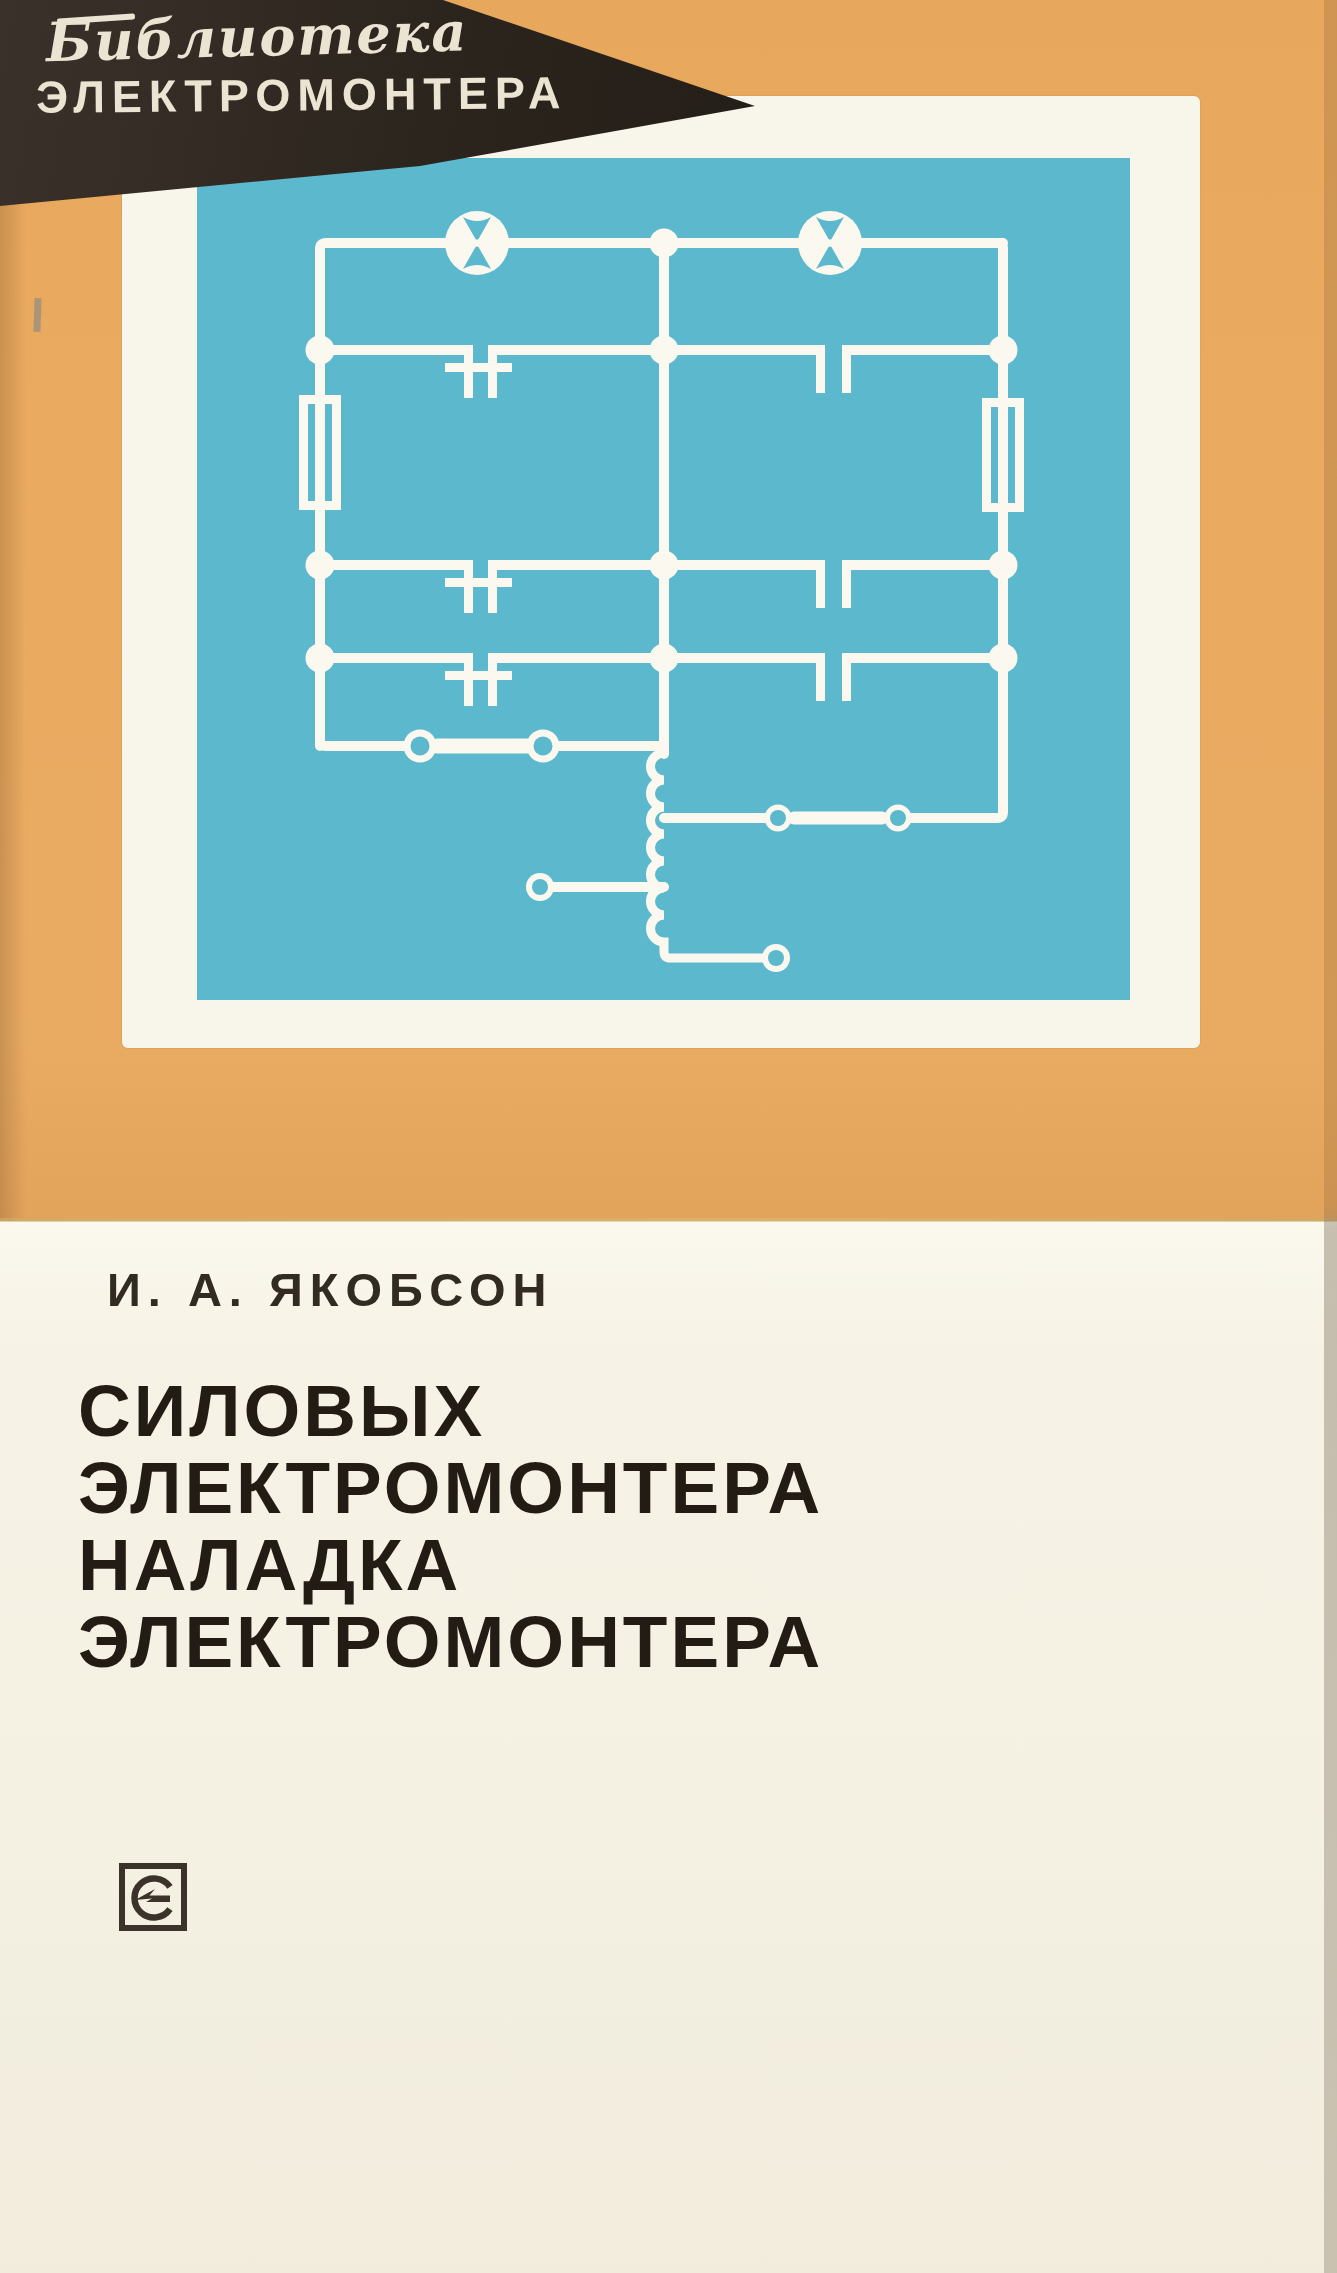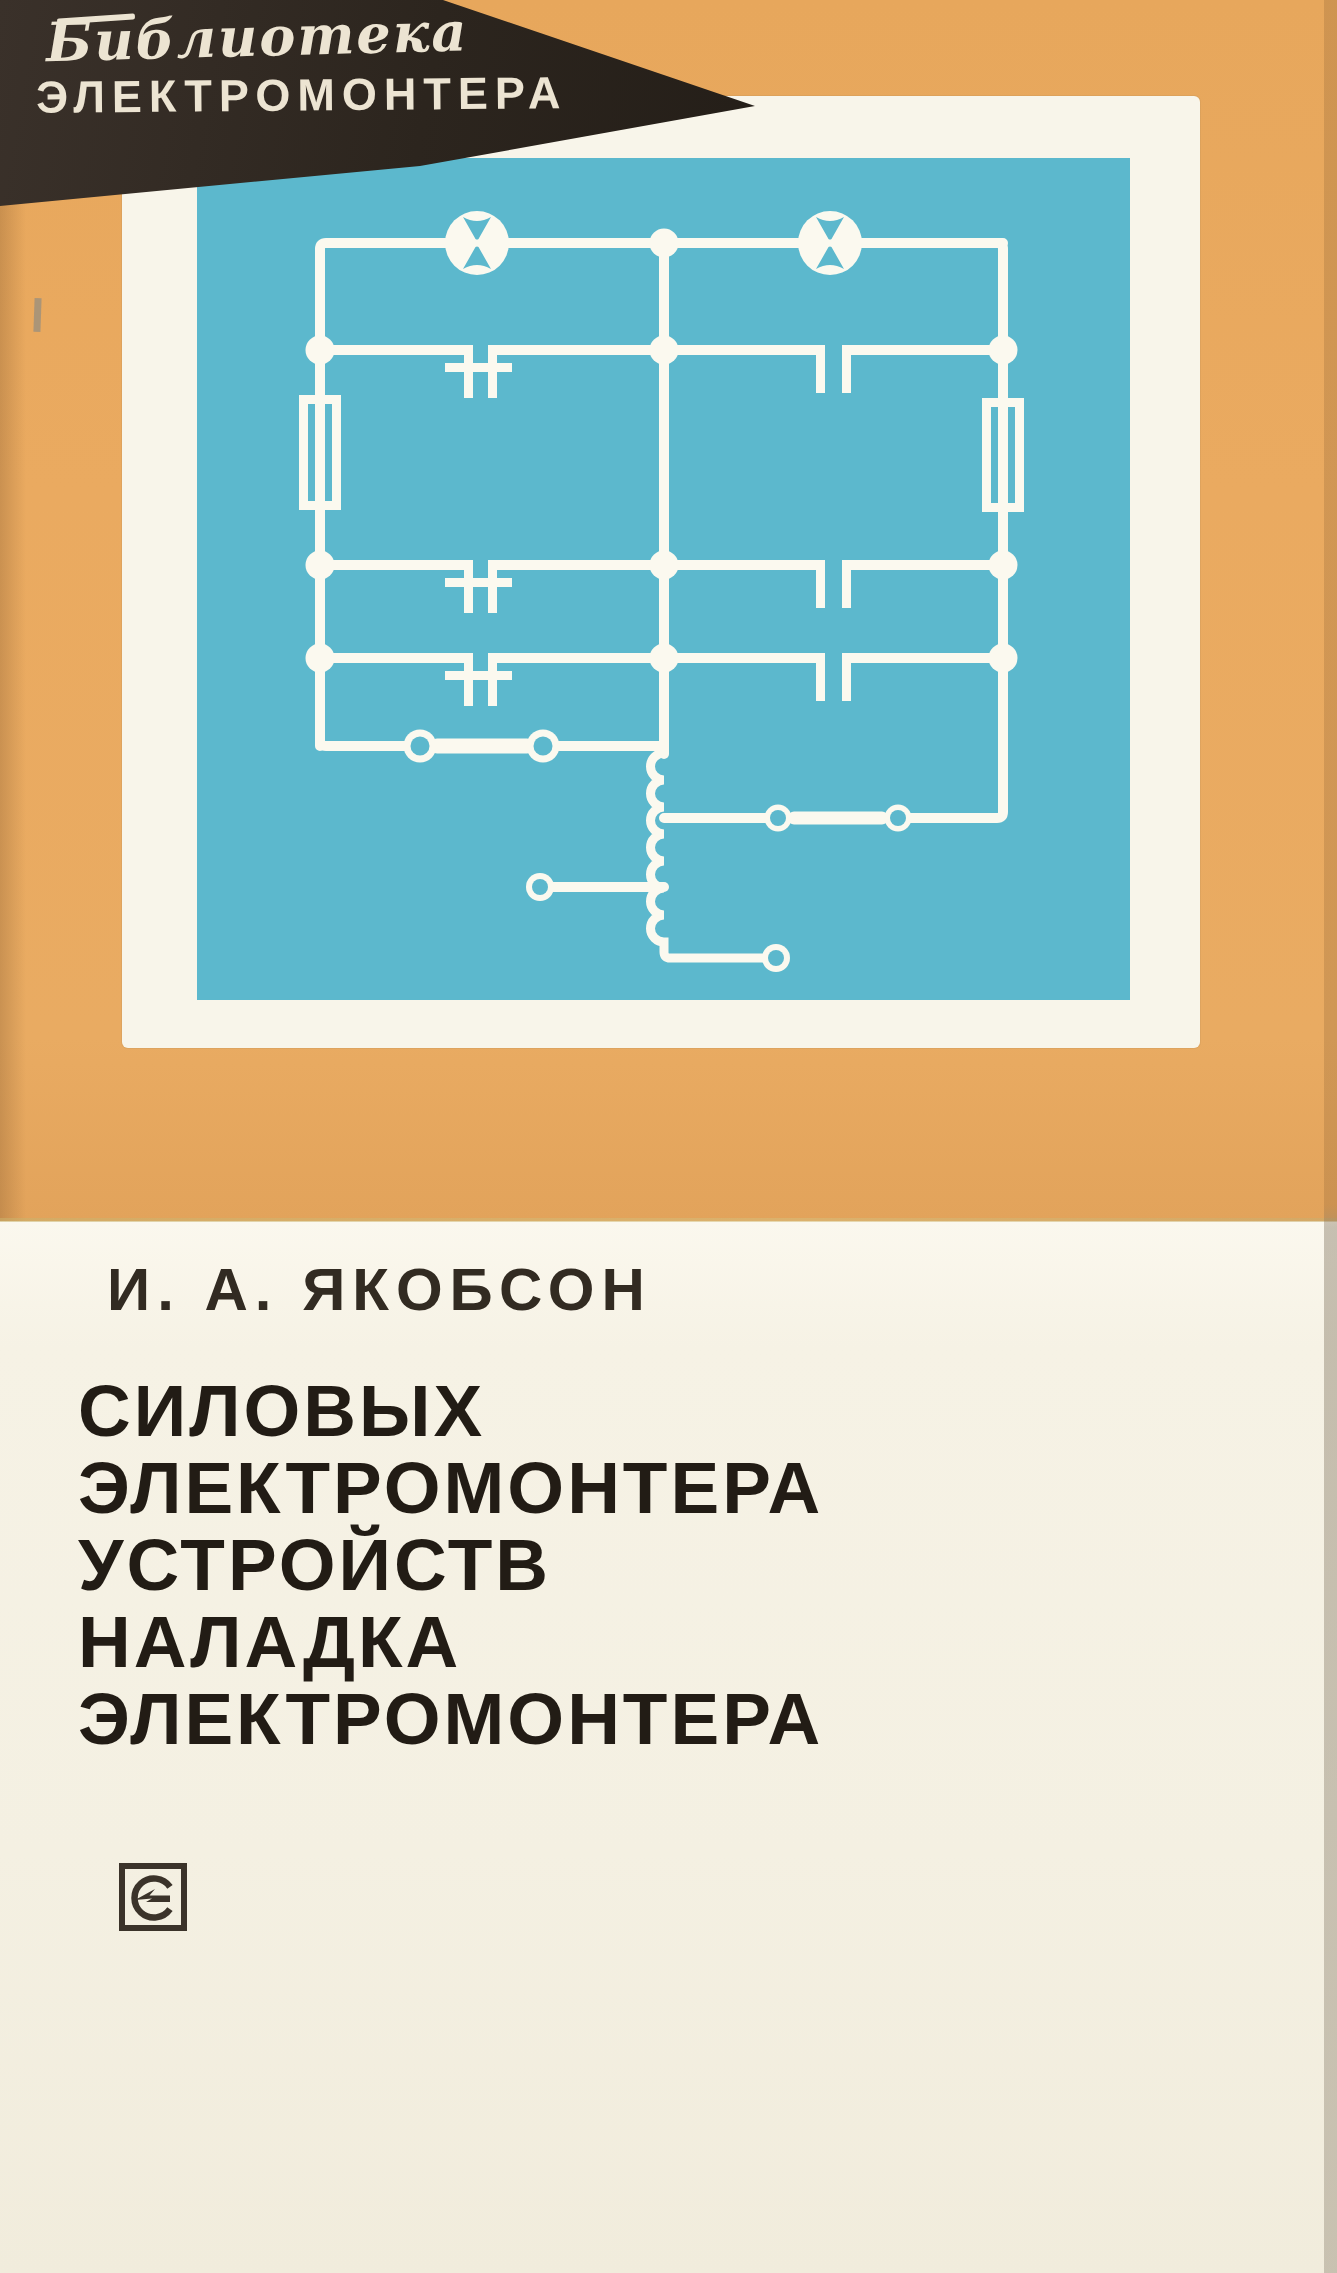--- a/index.html
+++ b/index.html
@@ -35,21 +35,21 @@
     color:#ece4d2;letter-spacing:2px;transform:rotate(-1.5deg);}
   .banner-flag{position:absolute;left:57px;top:16px;width:78px;height:6px;
     background:#ece4d2;transform:rotate(-4deg);border-radius:2px;}
   .banner-caps{position:absolute;left:36px;top:74px;width:640px;
     font-family:"Liberation Sans",sans-serif;font-weight:bold;
     font-size:45px;line-height:42px;color:#ece4d2;letter-spacing:7px;
     transform:rotate(-0.5deg);white-space:nowrap;}
 
   
   .author{position:absolute;left:107px;top:1266px;
-    font-weight:bold;font-size:60px;line-height:47px;letter-spacing:7px;
+    font-weight:bold;font-size:47px;line-height:47px;letter-spacing:7px;
     color:#322b22;white-space:nowrap;}
   .title-block{position:absolute;left:78px;top:1372px;width:1200px;}
   .title-line{font-weight:bold;font-size:73px;line-height:77px;
     letter-spacing:3px;color:#221c15;white-space:nowrap;}
 
   
   .logo{position:absolute;left:118px;top:1862px;width:70px;height:70px;}
 
   
   .edge-strip-right{position:absolute;right:0;top:0;width:13px;height:2273px;
@@ -185,21 +185,20 @@
     <div class="banner-flag"></div>
     <div class="banner-script">Библиотека</div>
     <div class="banner-caps">ЭЛЕКТРОМОНТЕРА</div>
   </div>
 
   <div class="author">И. А. ЯКОБСОН</div>
 
   <div class="title-block">
     <div class="title-line">СИЛОВЫХ</div>
     <div class="title-line">ЭЛЕКТРОМОНТЕРА</div>
-    <div class="title-line">УСТРОЙСТВ</div>
     <div class="title-line">НАЛАДКА</div>
     <div class="title-line">ЭЛЕКТРОМОНТЕРА</div>
   </div>
 
   <svg class="logo" viewBox="0 0 70 70" xmlns="http://www.w3.org/2000/svg">
     <rect x="4" y="4" width="62" height="62" fill="none" stroke="#3b332a" stroke-width="6"></rect>
     <path d="M 51.97 24.81 A 19.5 19.5 0 1 0 51.97 47.19" fill="none" stroke="#3b332a" stroke-width="6.5"></path>
     <path d="M 17 38 L 37 27 L 31.5 33.5 L 52 33.5 L 52 40 L 28 40 L 34 36.5 Z" fill="#3b332a"></path>
   </svg>
 

